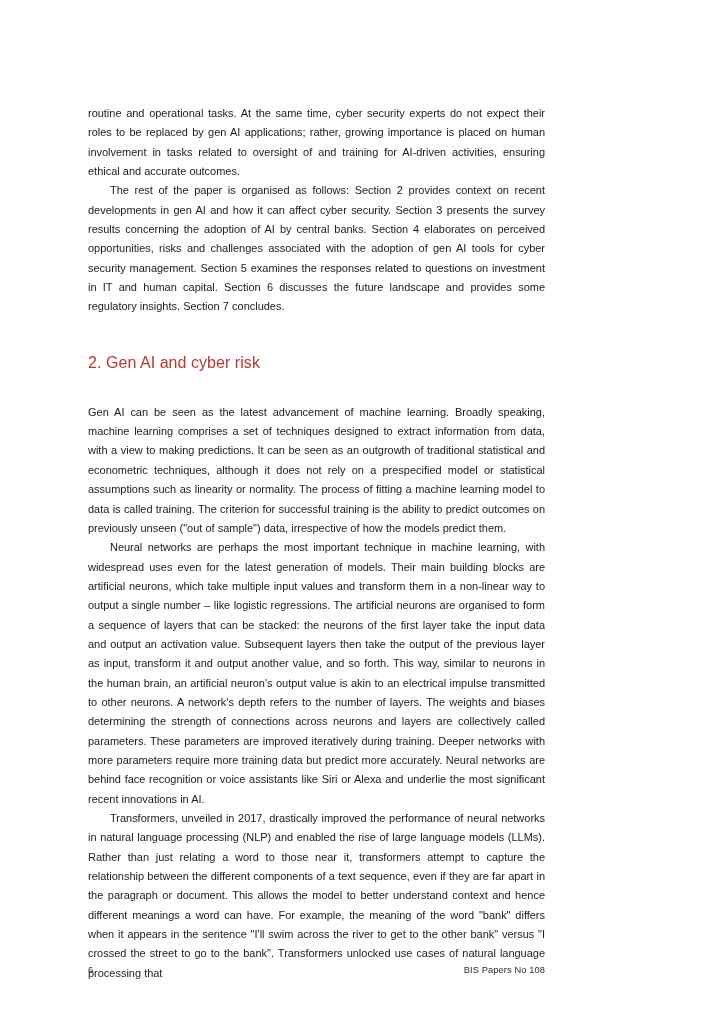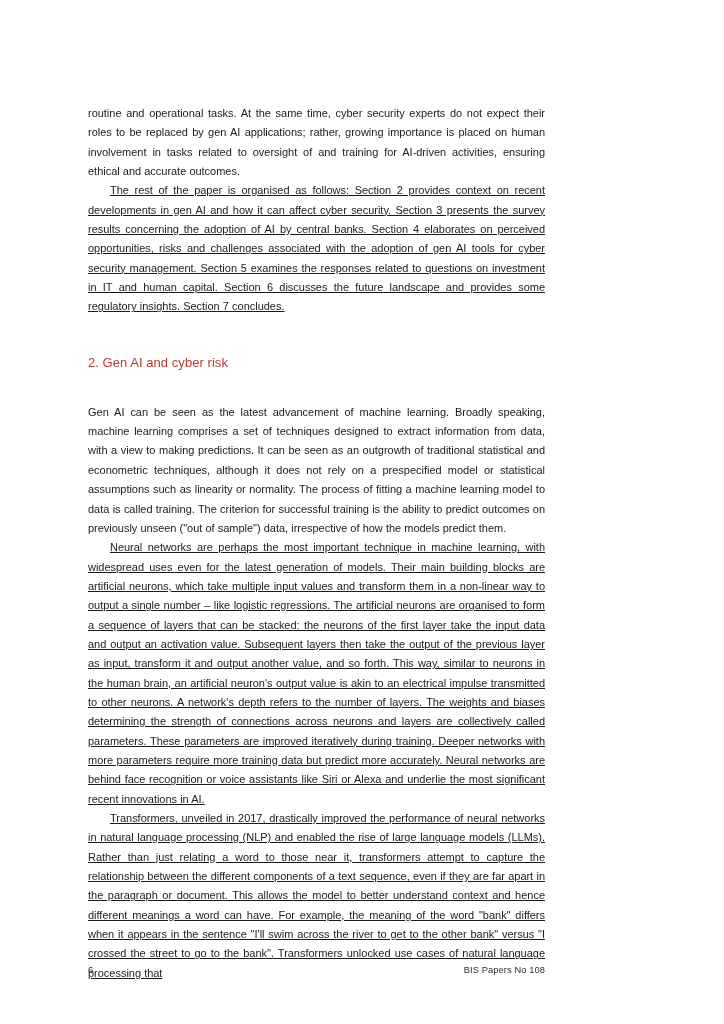--- a/index.html
+++ b/index.html
@@ -36,32 +36,31 @@
     line-height: 19.35px;
     color: #1b1b1b;
     text-align: justify;
     text-justify: inter-word;
     letter-spacing: -0.02px;
     word-spacing: 0.1px;
   }
 
   p.body-par.indent {
     text-indent: 22px;
-    text-decoration: underline;
   }
 
   
   p.body-par + p.body-par {
     margin-top: 0px;
   }
 
   
   h2.section-heading {
     margin: 0;
-    font-size: 13px;
+    font-size: 16px;
     line-height: 20px;
     font-weight: normal;
     color: #b5392f;
     letter-spacing: 0.05px;
     text-align: left;
   }
 
   .heading-space-before { height: 36px; }
   .heading-space-after  { height: 30px; }
 

